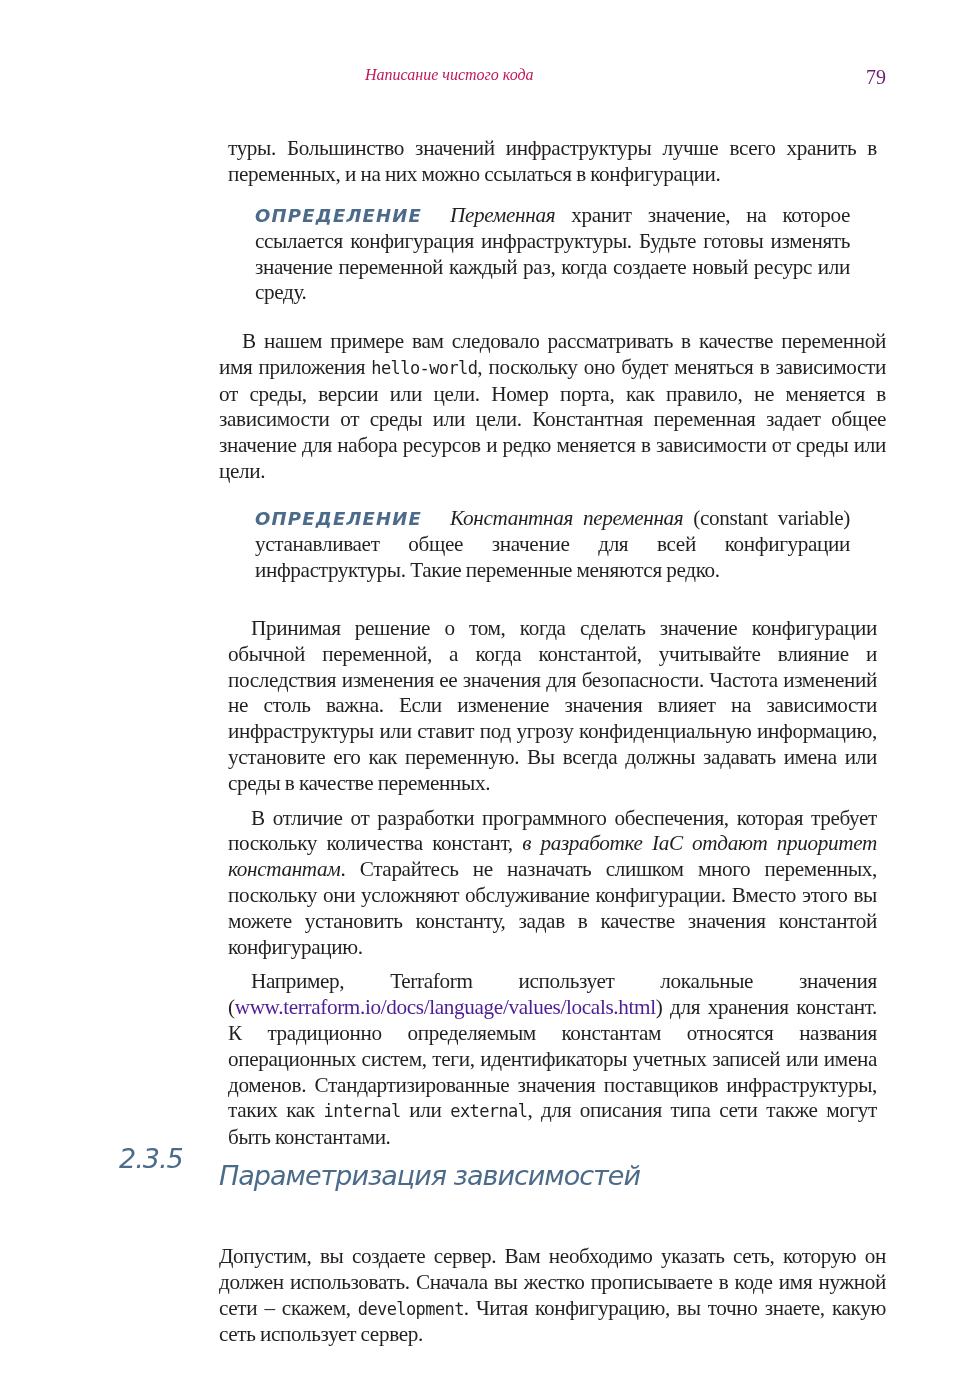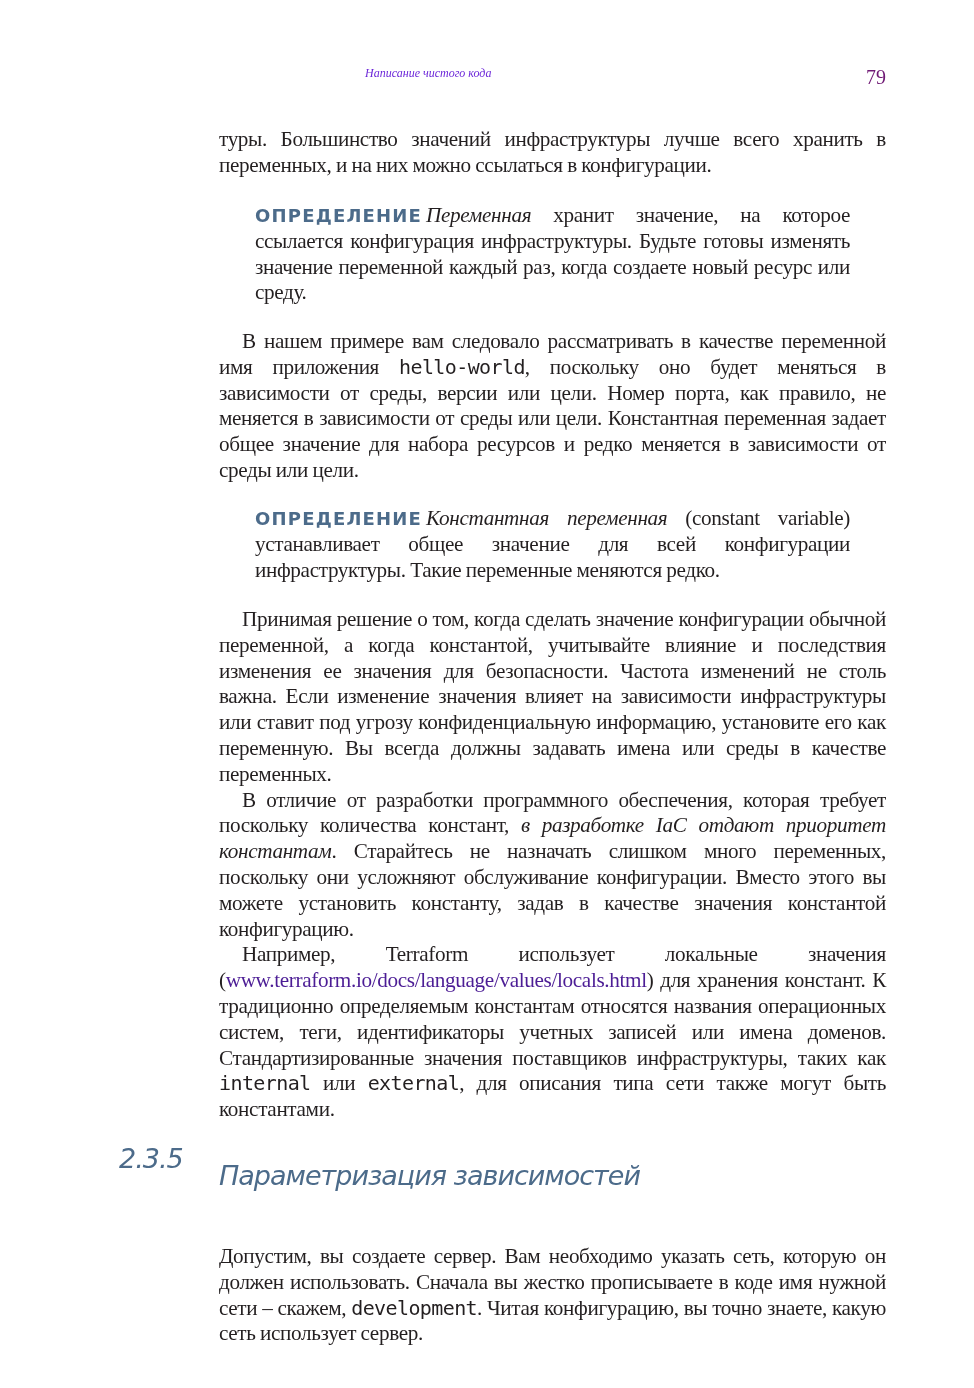--- a/index.html
+++ b/index.html
@@ -6,48 +6,48 @@
     body {
       width: 974px; height: 1388px; position: relative; overflow: hidden;
       font-family: "Liberation Serif", "DejaVu Serif", serif;
       color: #231f20;
     }
     .running-head {
       position: absolute; top: 64px; left: 219px; width: 667px; height: 30px;
     }
     .rh-title {
       position: absolute; left: 146px; top: 2px;
-      font-style: italic; font-size: 12px; color: #6d28d9;
+      font-style: italic; font-size: 16px; color: #be185d;
       font-family: "Liberation Serif", serif;
     }
     .rh-page {
       position: absolute; right: 0; top: 2px;
       font-size: 20px; color: #701a75;
       font-family: "Liberation Serif", serif;
     }
     .body-text {
       position: absolute; left: 219px; width: 667px;
       font-size: 21.2px; line-height: 25.8px;
       text-align: justify; letter-spacing: -0.35px; word-spacing: -0.5px;
     }
-    .body-text p { margin: 0; }
+    .body-text p { margin: 9px; }
     .indent { text-indent: 23px; }
     .definition {
       position: absolute; left: 255px; width: 595px;
       font-size: 21.2px; line-height: 25.8px;
       text-align: justify; letter-spacing: -0.35px; word-spacing: -0.5px;
     }
     .def-label {
       font-family: "DejaVu Sans", "Liberation Sans", sans-serif;
       font-weight: bold; font-size: 18px; letter-spacing: 1.2px;
-      color: #4c6b8a; margin-right: 4px;
+      color: #4c6b8a; margin-right: 28px; font-style: italic;
     }
     .mono {
       font-family: "DejaVu Sans Mono", "Liberation Mono", monospace;
-      font-size: 20px; letter-spacing: -0.6px;
+      font-size: 17px; letter-spacing: -0.6px;
     }
     .link { color: #4c1d95; }
     .section-heading {
       position: absolute; top: 1143px; left: 119px; width: 760px;
       font-family: "DejaVu Sans", "Liberation Sans", sans-serif;
       font-style: italic; font-size: 27px; color: #4c6b8a;
       letter-spacing: -1px;
     }
     .sec-num { position: absolute; left: 0; top: 0; text-align: right; }
     .sec-title { position: absolute; left: 100px; top: 17px; white-space: nowrap; text-align: center; }

